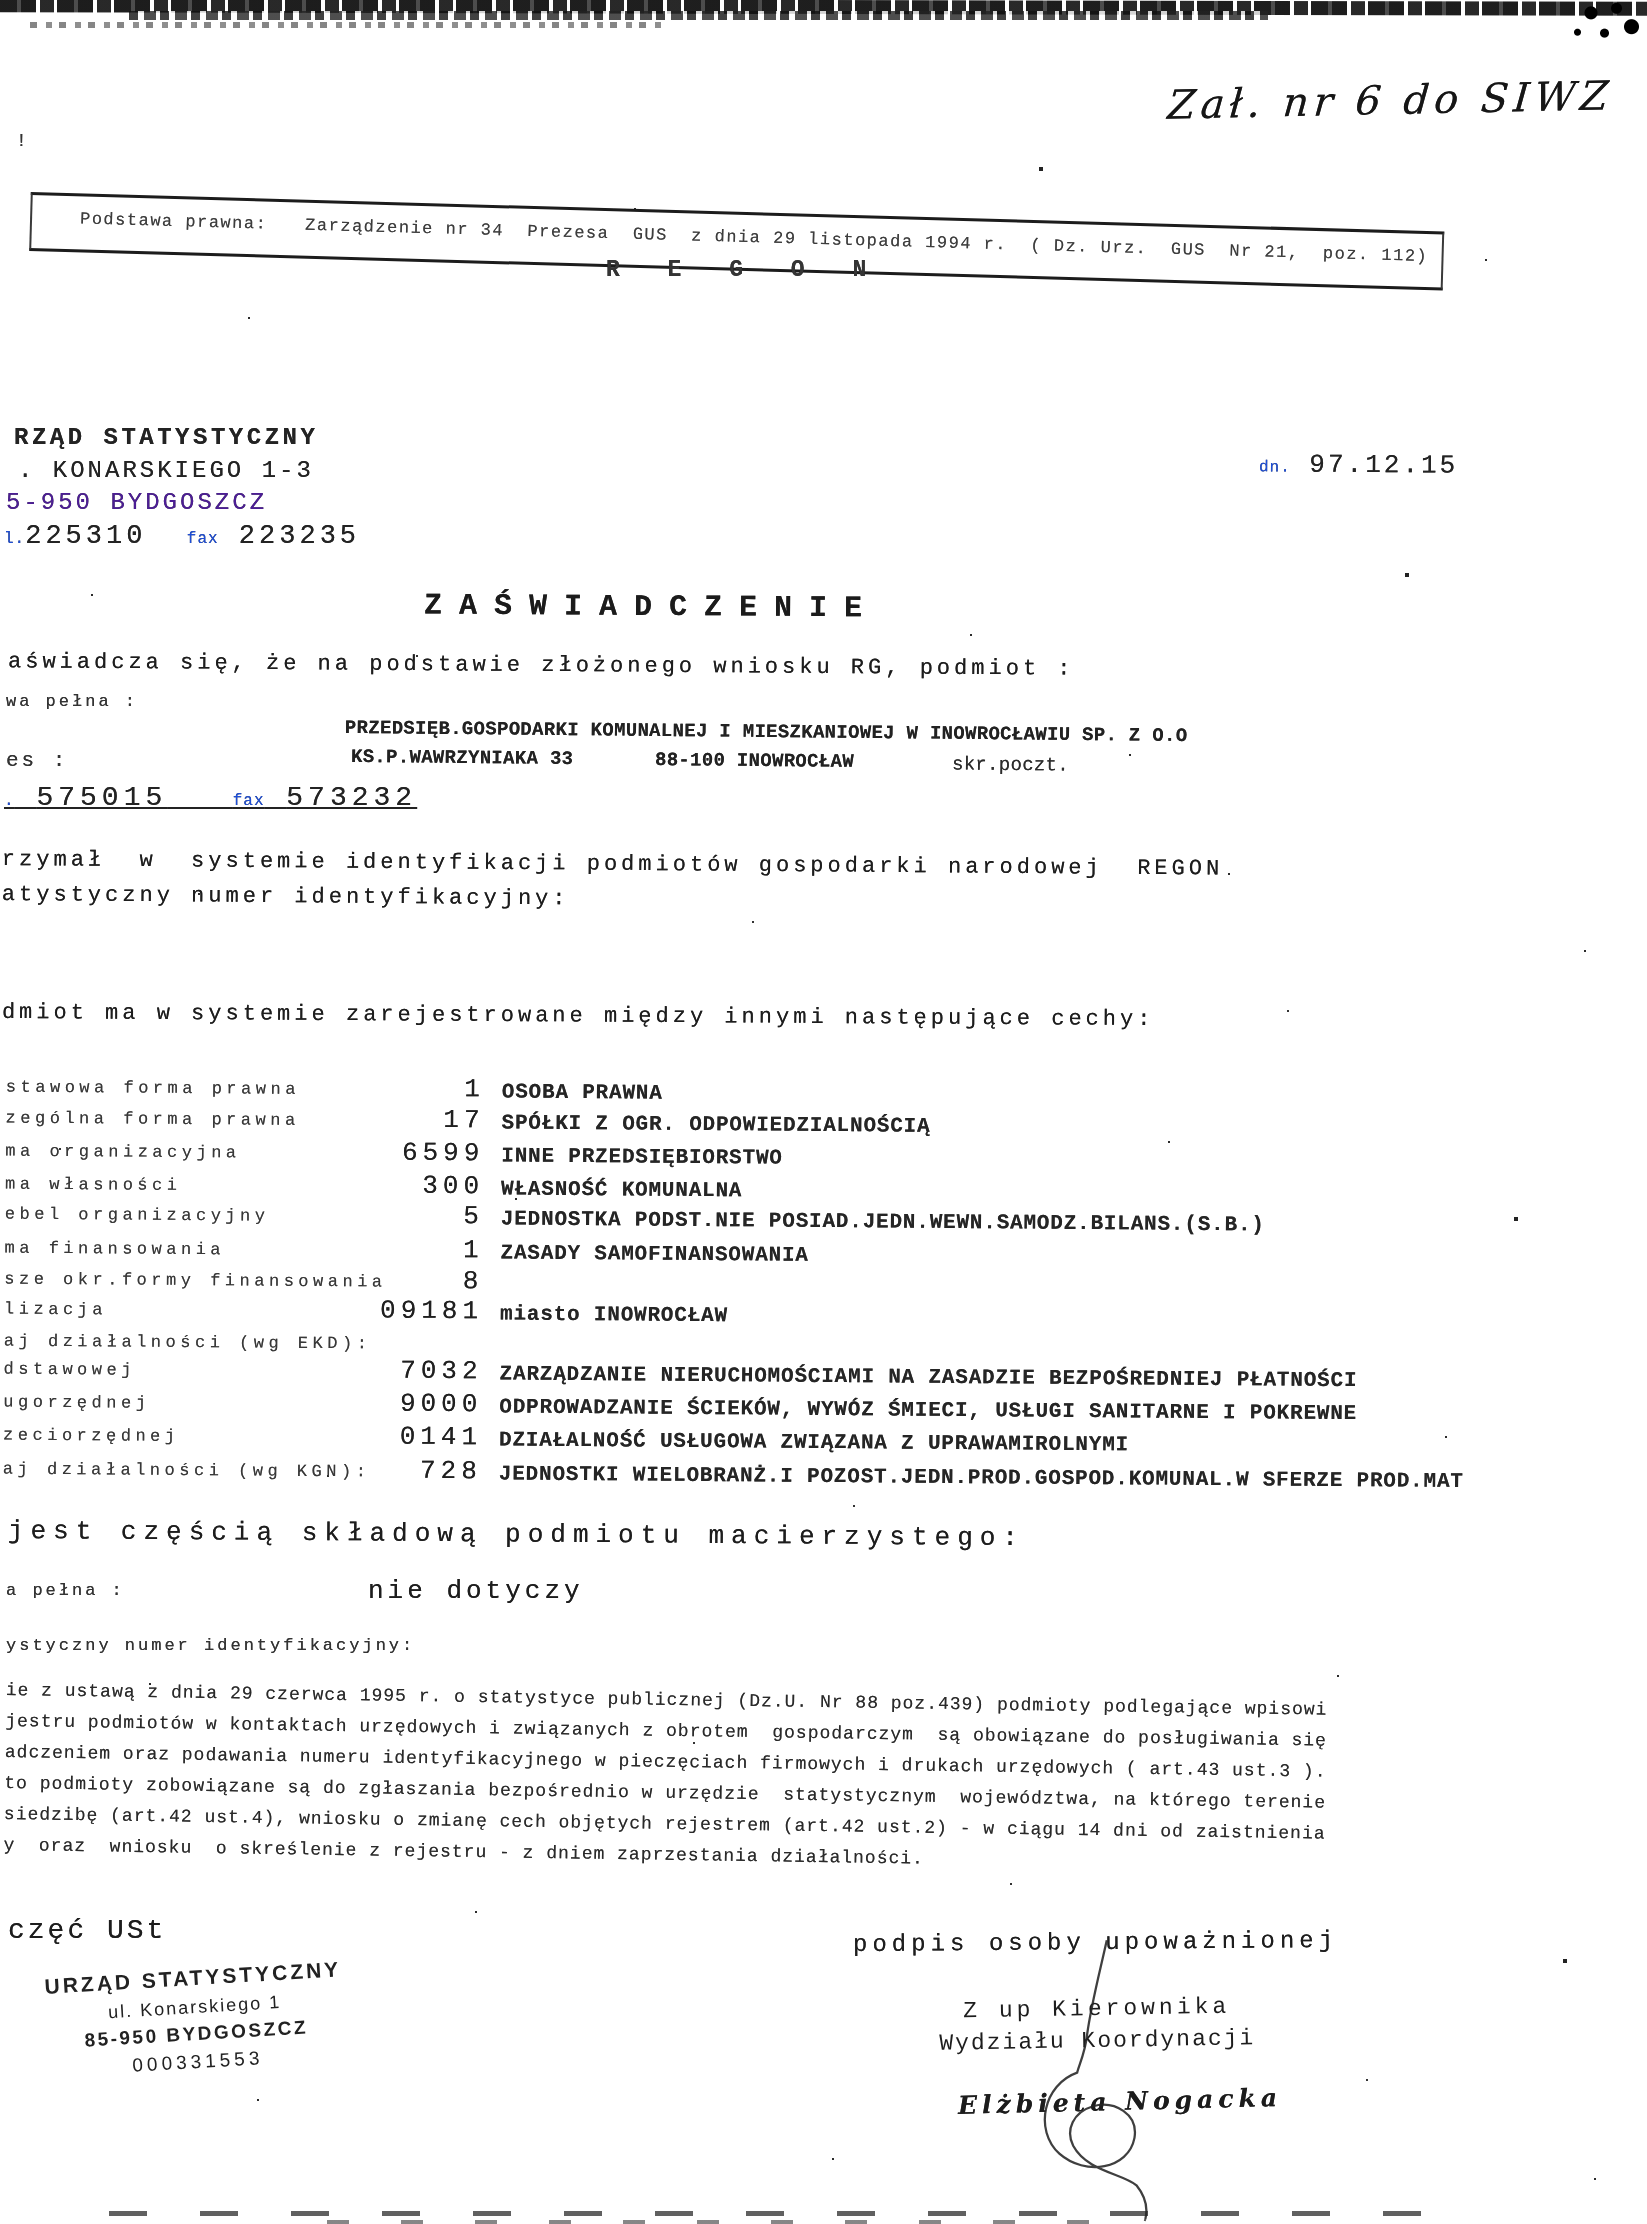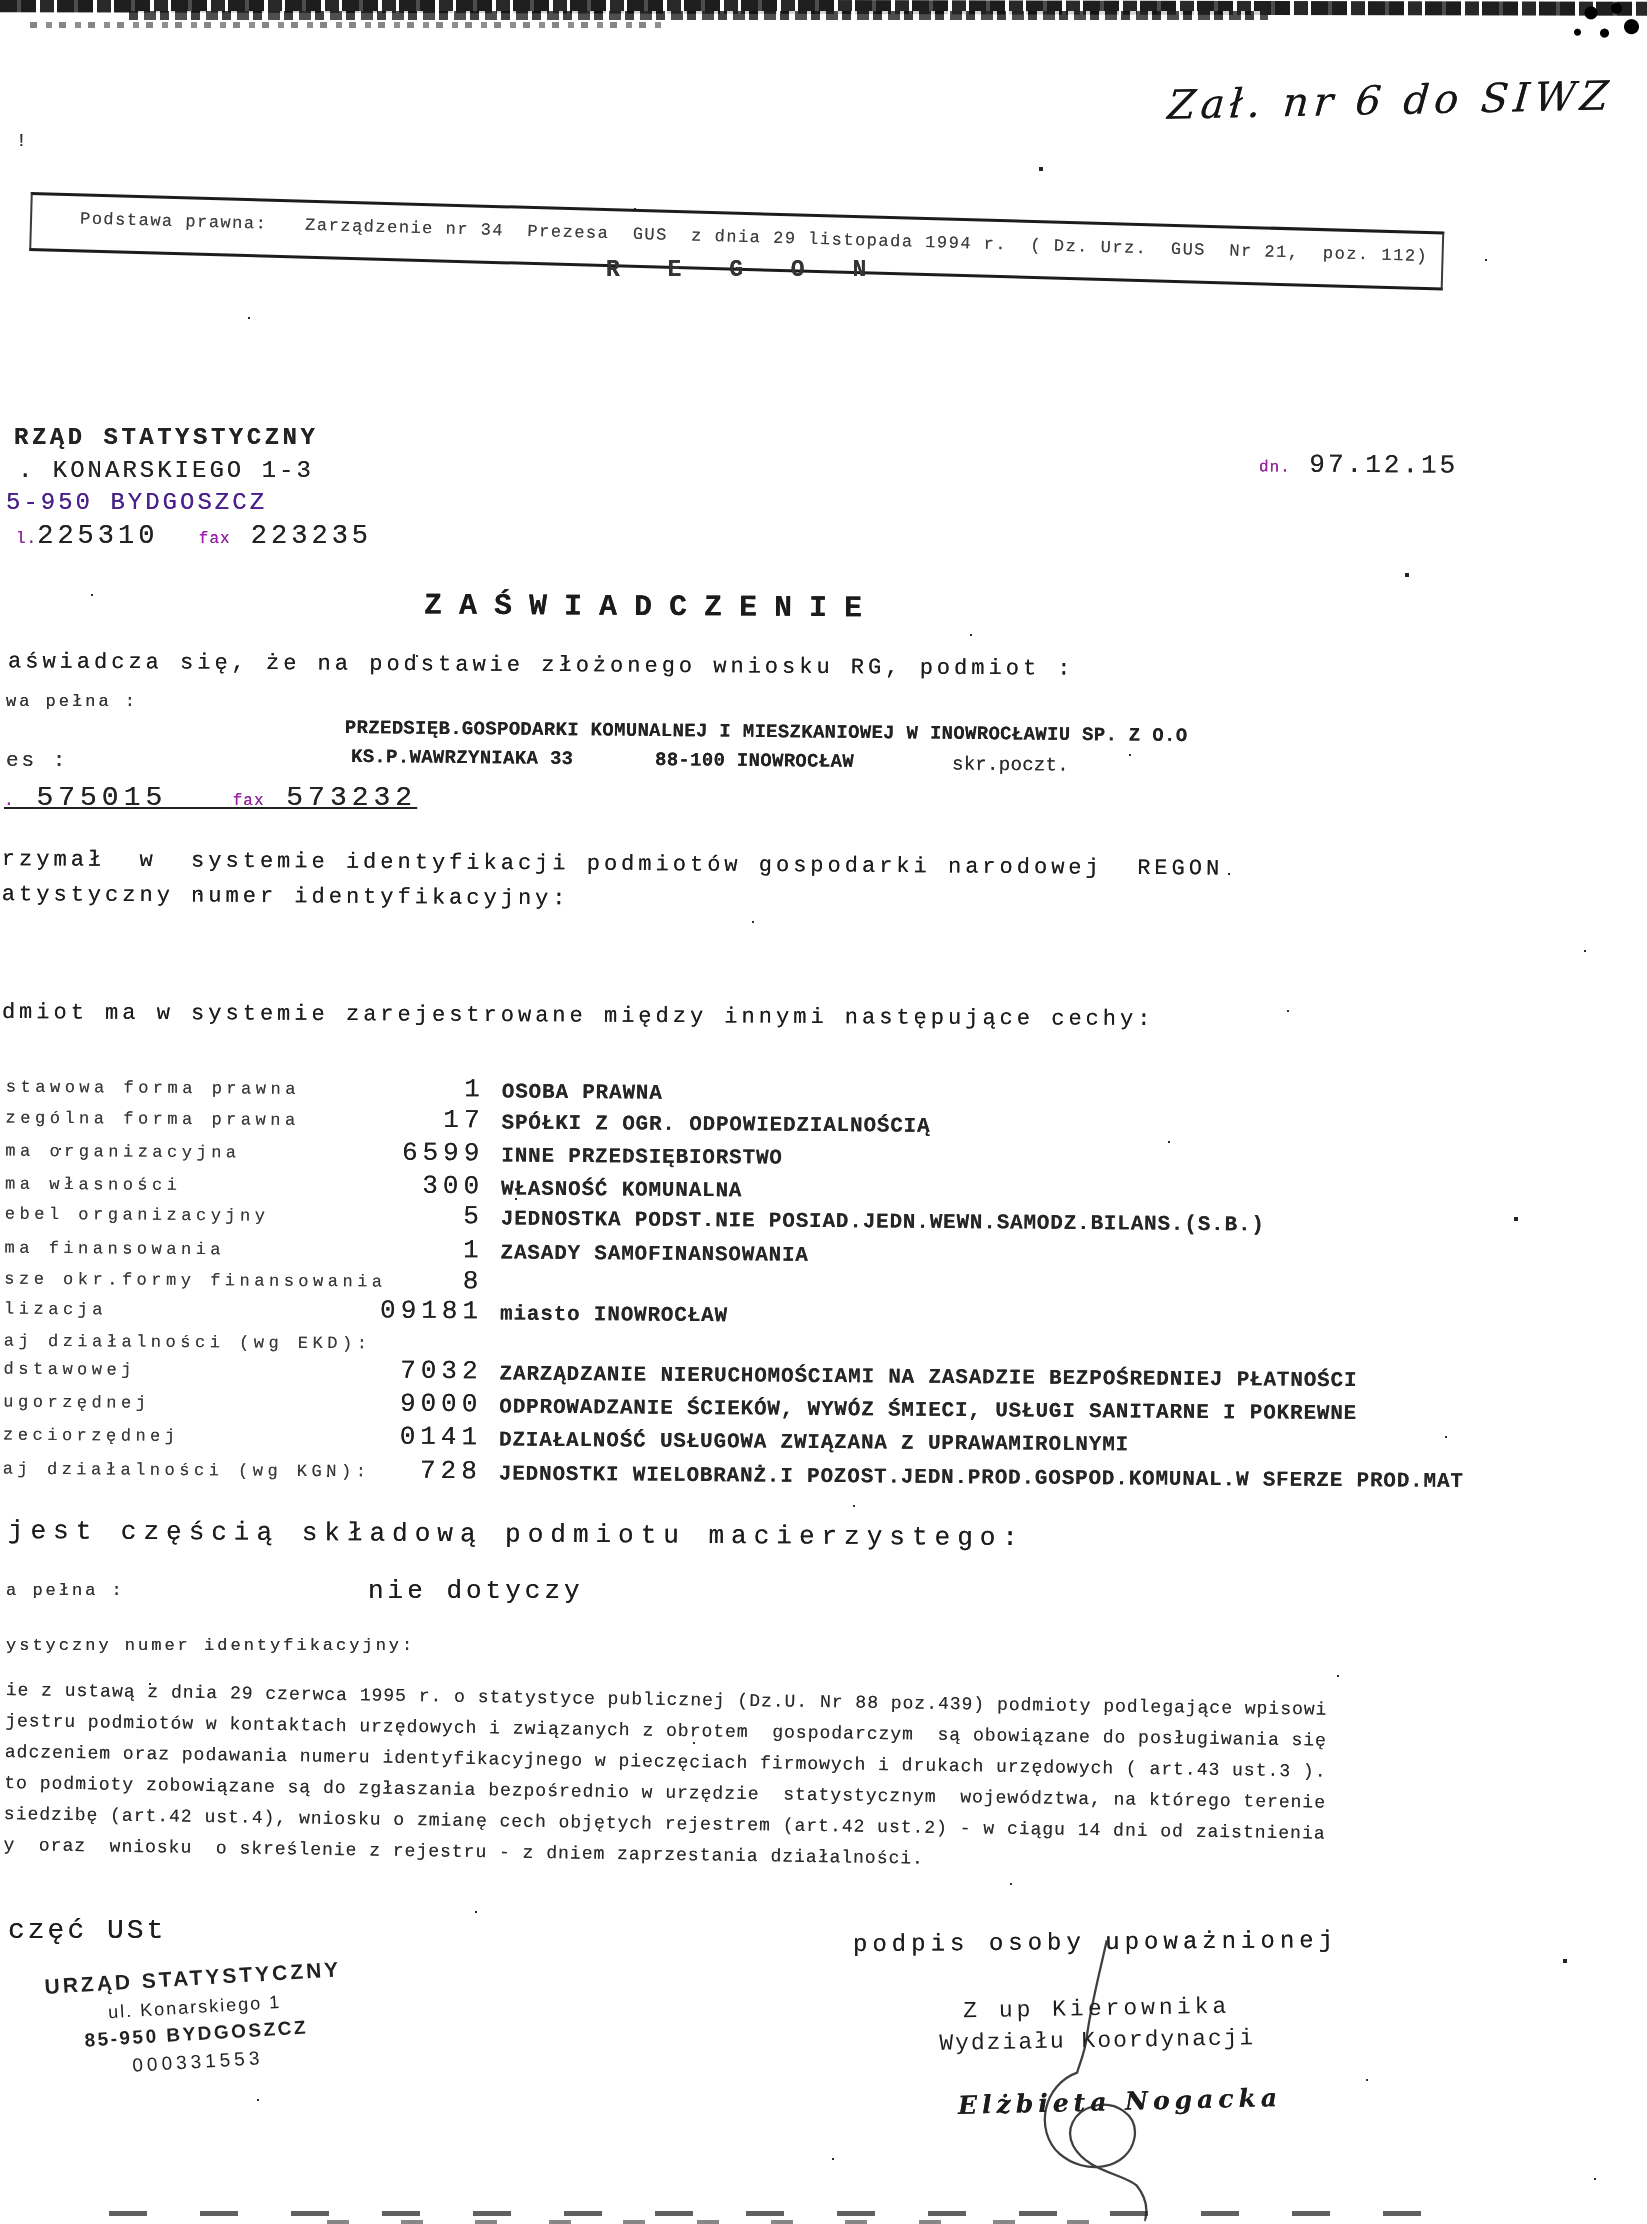--- a/index.html
+++ b/index.html
@@ -45,22 +45,22 @@
     border-left:2px solid #3a3a3a;border-right:2px solid #3a3a3a;
     transform:rotate(1.6deg);transform-origin:left center;}
   .legal-box-inner{position:absolute;left:48px;top:13px;white-space:pre;font-size:17px;
     letter-spacing:1.5px;color:#3d3d3d;text-shadow:0 0 0.5px rgba(40,40,40,.6);}
   .legal-box-label{margin-right:38px;}
   .regon-header{left:606px;top:257px;font-size:23px;letter-spacing:17px;color:#343434;font-weight:bold;}
 
   .issuer-1{left:14px;top:424px;font-size:24px;letter-spacing:3.5px;font-weight:bold;color:#232323;text-align:center;}
   .issuer-2{left:18px;top:457px;font-size:24px;letter-spacing:3px;color:#232323;}
   .issuer-3{left:6px;top:489px;font-size:24px;letter-spacing:3px;color:#4c1d95;}
-  .issuer-4{left:16px;top:521px;font-size:27px;letter-spacing:4px;color:#232323;}
-  .small-prefix{font-size:16px;letter-spacing:1px;color:#a21caf;margin-top:15px;}
+  .issuer-4{left:4px;top:521px;font-size:27px;letter-spacing:4px;color:#232323;}
+  .small-prefix{font-size:16px;letter-spacing:1px;color:#1d4ed8;margin-top:15px;}
   .doc-date{left:1259px;top:450px;font-size:26px;letter-spacing:3px;color:#232323;transform:rotate(.4deg);}
 
   .cert-title{left:424px;top:590px;font-size:30px;font-weight:bold;letter-spacing:17px;color:#1b1b1b;transform:rotate(.4deg);}
   .intro-line{left:8px;top:653px;font-size:22px;letter-spacing:4px;transform:rotate(.4deg);}
 
   .subj-name-label{left:6px;top:692px;font-size:17px;letter-spacing:3px;color:#333;}
   .subj-name{left:345px;top:717px;font-size:19px;letter-spacing:0.3px;font-weight:bold;color:#222;transform:rotate(.55deg);transform-origin:left top;}
   .subj-addr-label{left:6px;top:749px;font-size:21px;letter-spacing:3px;color:#333;}
   .subj-street{left:351px;top:747px;font-size:19px;letter-spacing:0.3px;font-weight:bold;color:#222;transform:rotate(.55deg);}
   .subj-city{left:655px;top:750px;font-size:19px;letter-spacing:0.3px;font-weight:bold;color:#222;transform:rotate(.55deg);}

